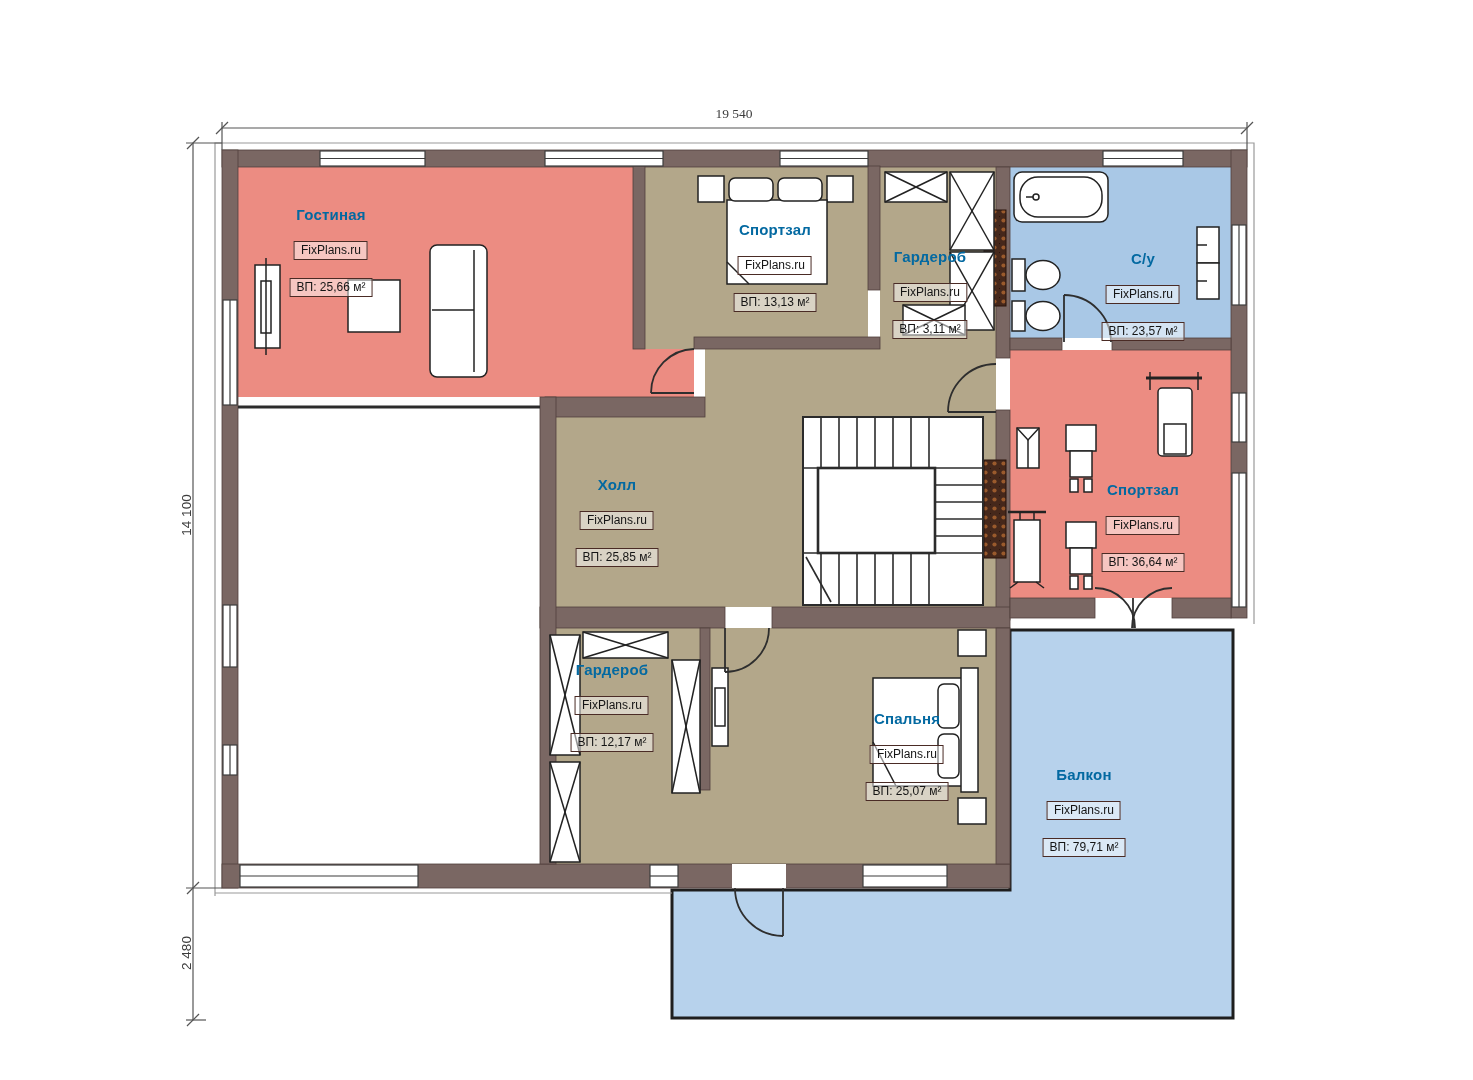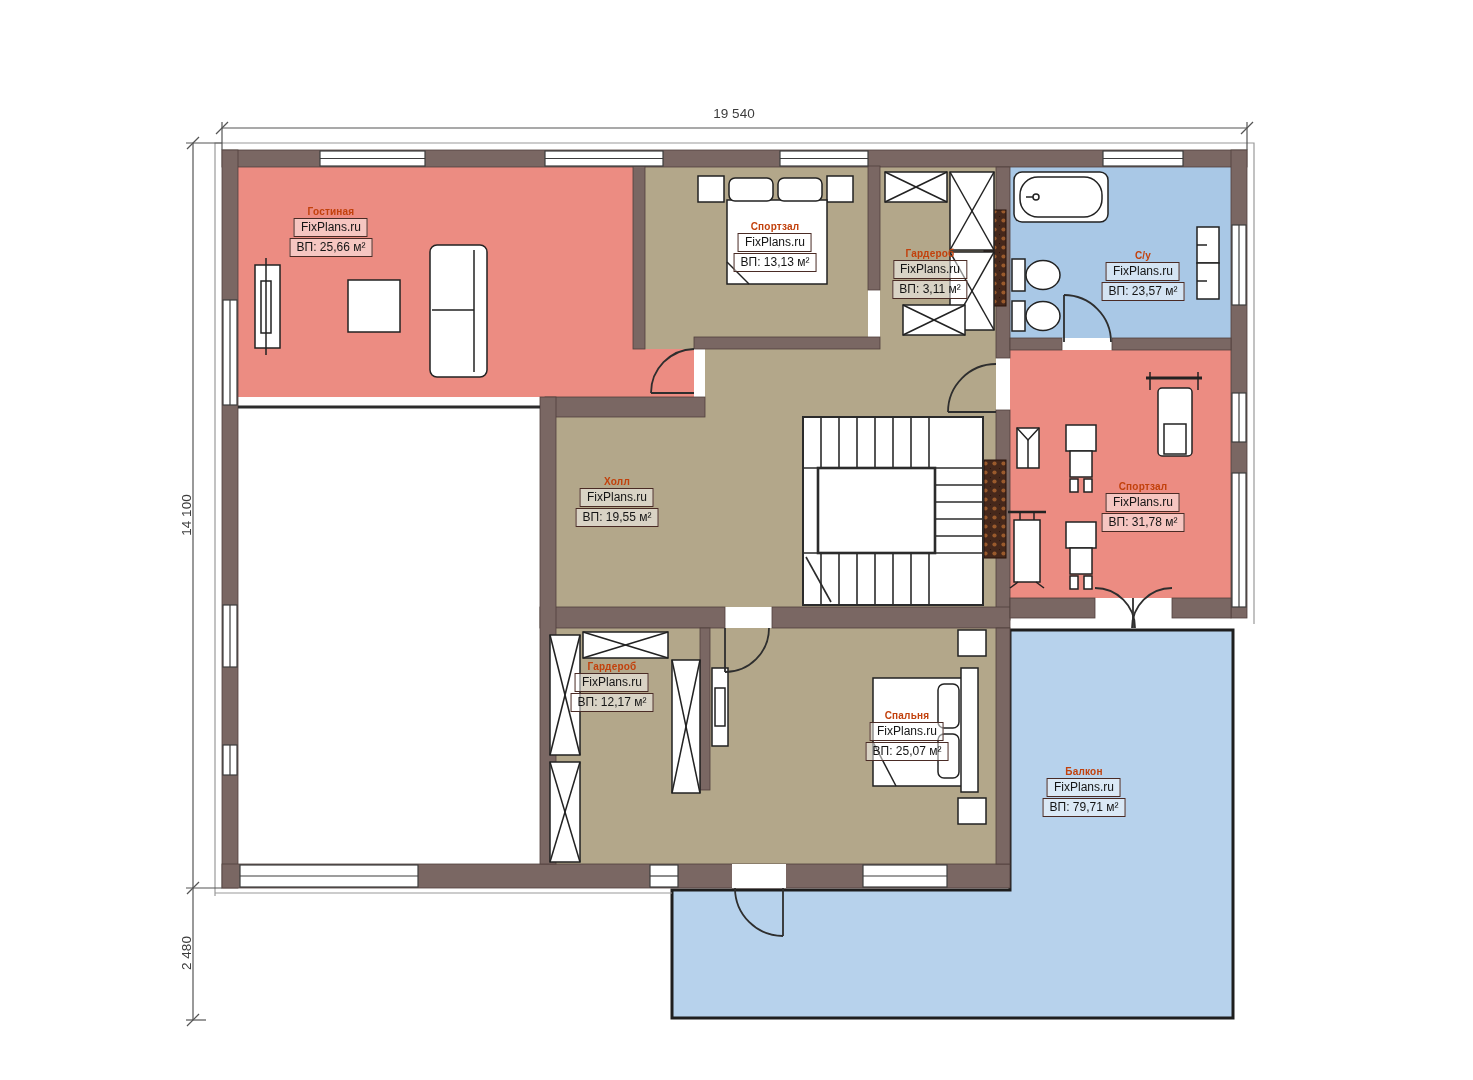--- a/index.html
+++ b/index.html
@@ -1,26 +1,26 @@
 <!DOCTYPE html>
 <html><head>
 <meta charset="utf-8">
 <style>
   html,body{margin:0;padding:0;background:#ffffff;}
   #plan{position:relative;width:1473px;height:1080px;background:#fff;overflow:hidden;
         font-family:"Liberation Sans",sans-serif;}
   #plan svg{position:absolute;left:0;top:0;}
   .room-label{position:absolute;transform:translateX(-50%);display:flex;flex-direction:column;
         align-items:center;z-index:5;}
-  .rl-name{font-weight:bold;font-size:10px;color:#c2410c;white-space:nowrap;letter-spacing:.2px;}
+  .rl-name{font-weight:bold;font-size:15px;color:#0369a1;white-space:nowrap;letter-spacing:.2px;}
   .rl-box{border:1.6px solid #4a2b25;background:rgba(255,255,255,0.5);font-size:12px;
-        color:#151515;padding:0px 6px;margin-top:1px;white-space:nowrap;line-height:17px;}
+        color:#151515;padding:0px 6px;margin-top:18px;white-space:nowrap;line-height:17px;}
   .dim{position:absolute;font-size:13.5px;color:#3d3d3d;z-index:5;white-space:nowrap;}
   .dim-v{transform:translate(-50%,-50%) rotate(-90deg);}
-  .dim-h{transform:translateX(-50%);}
+  .dim-h{transform:translateX(-50%);font-family:Liberation Serif, serif;}
 </style>
 </head>
 <body>
 
 <div id="plan">
 
 <svg width="1473" height="1080" viewBox="0 0 1473 1080">
   <defs>
     <pattern id="dots" width="9" height="9" patternUnits="userSpaceOnUse">
       <rect width="9" height="9" fill="#46281b"></rect>
@@ -343,26 +343,26 @@
     <div class="rl-box">ВП: 3,11 м²</div>
   </div>
   <div class="room-label" style="left:1143px;top:250px">
     <div class="rl-name">С/у</div>
     <div class="rl-box">FixPlans.ru</div>
     <div class="rl-box">ВП: 23,57 м²</div>
   </div>
   <div class="room-label" style="left:617px;top:476px">
     <div class="rl-name">Холл</div>
     <div class="rl-box">FixPlans.ru</div>
-    <div class="rl-box">ВП: 19,55 м²</div>
+    <div class="rl-box">ВП: 25,85 м²</div>
   </div>
   <div class="room-label" style="left:1143px;top:481px">
     <div class="rl-name">Спортзал</div>
     <div class="rl-box">FixPlans.ru</div>
-    <div class="rl-box">ВП: 31,78 м²</div>
+    <div class="rl-box">ВП: 36,64 м²</div>
   </div>
   <div class="room-label" style="left:612px;top:661px">
     <div class="rl-name">Гардероб</div>
     <div class="rl-box">FixPlans.ru</div>
     <div class="rl-box">ВП: 12,17 м²</div>
   </div>
   <div class="room-label" style="left:907px;top:710px">
     <div class="rl-name">Спальня</div>
     <div class="rl-box">FixPlans.ru</div>
     <div class="rl-box">ВП: 25,07 м²</div>

